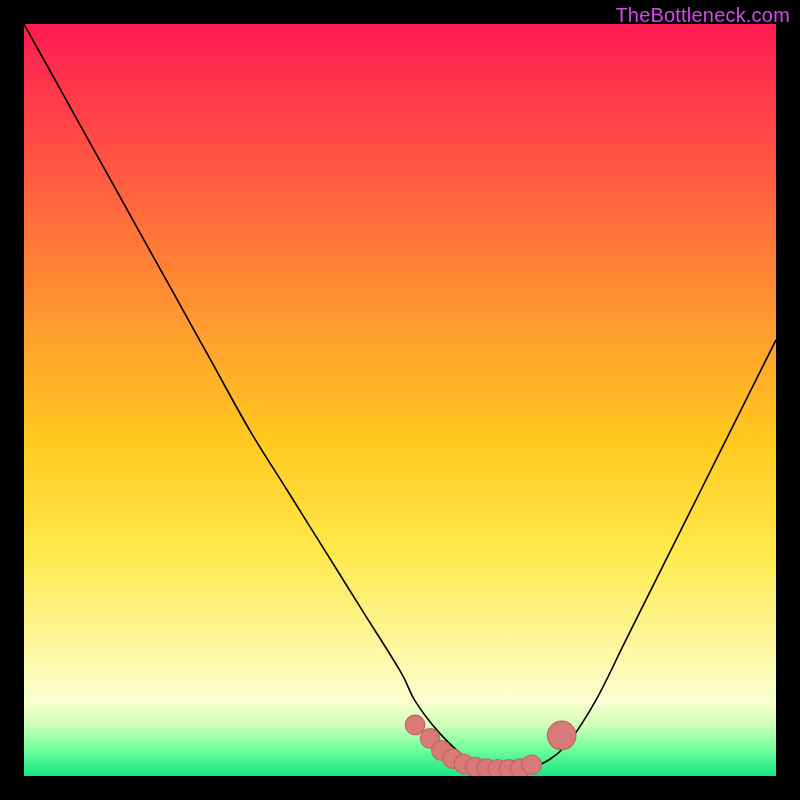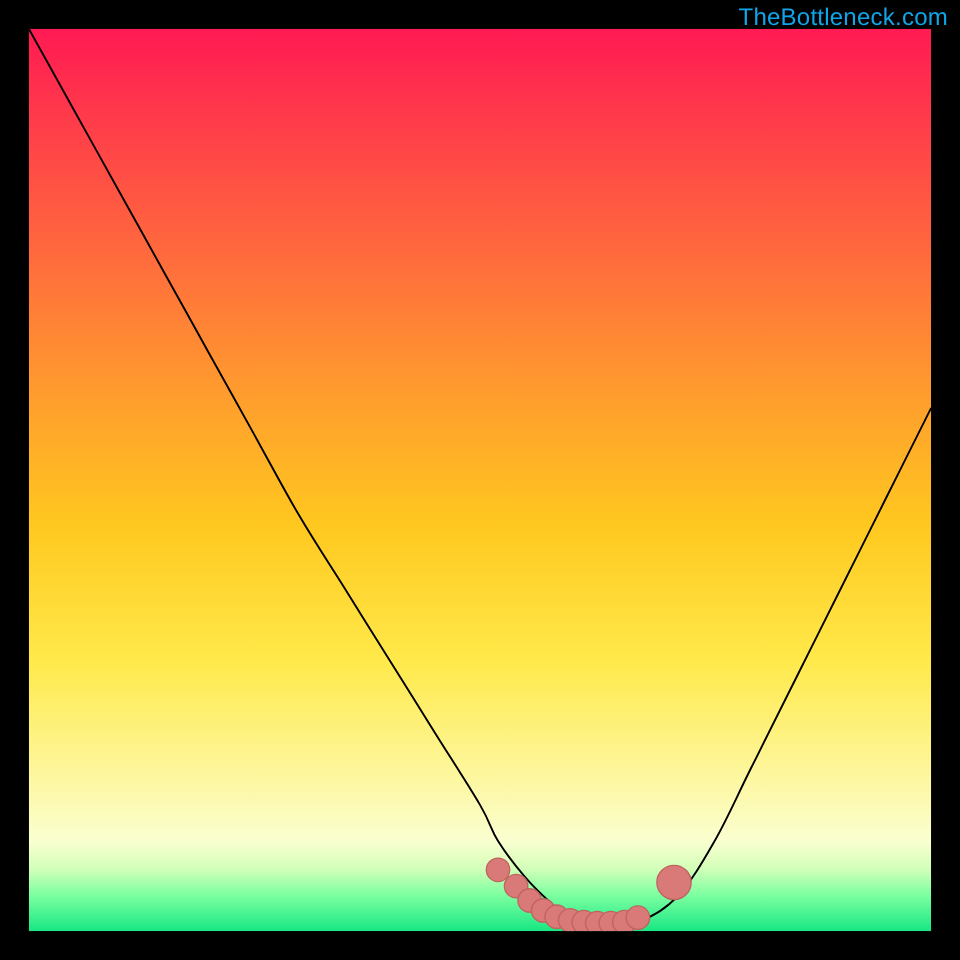--- a/index.html
+++ b/index.html
@@ -41,21 +41,21 @@
       #faffd0 90%,
       #d4ffb9 93%,
       #7dffa0 96%,
       #17e783 100%
     );
   }
   .watermark {
     position: absolute;
     top: 4px;
     right: 10px;
-    color: #0ea5e9;
+    color: #d946ef;
     font-size: 20px;
     letter-spacing: 0.2px;
     user-select: none;
   }
   svg {
     position: absolute;
     inset: 0;
   }
 </style>
 </head>

